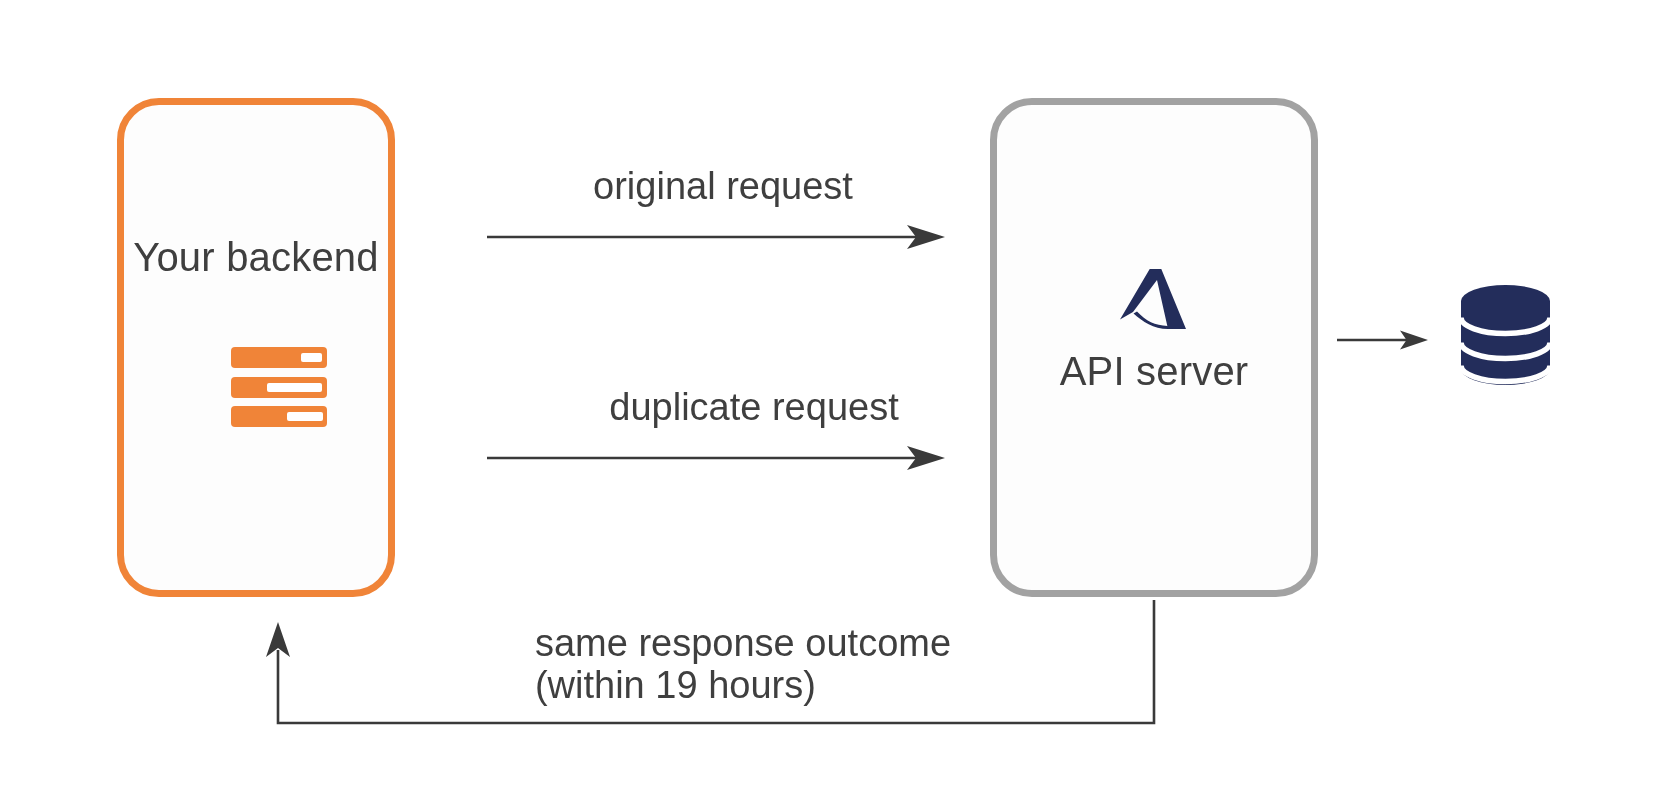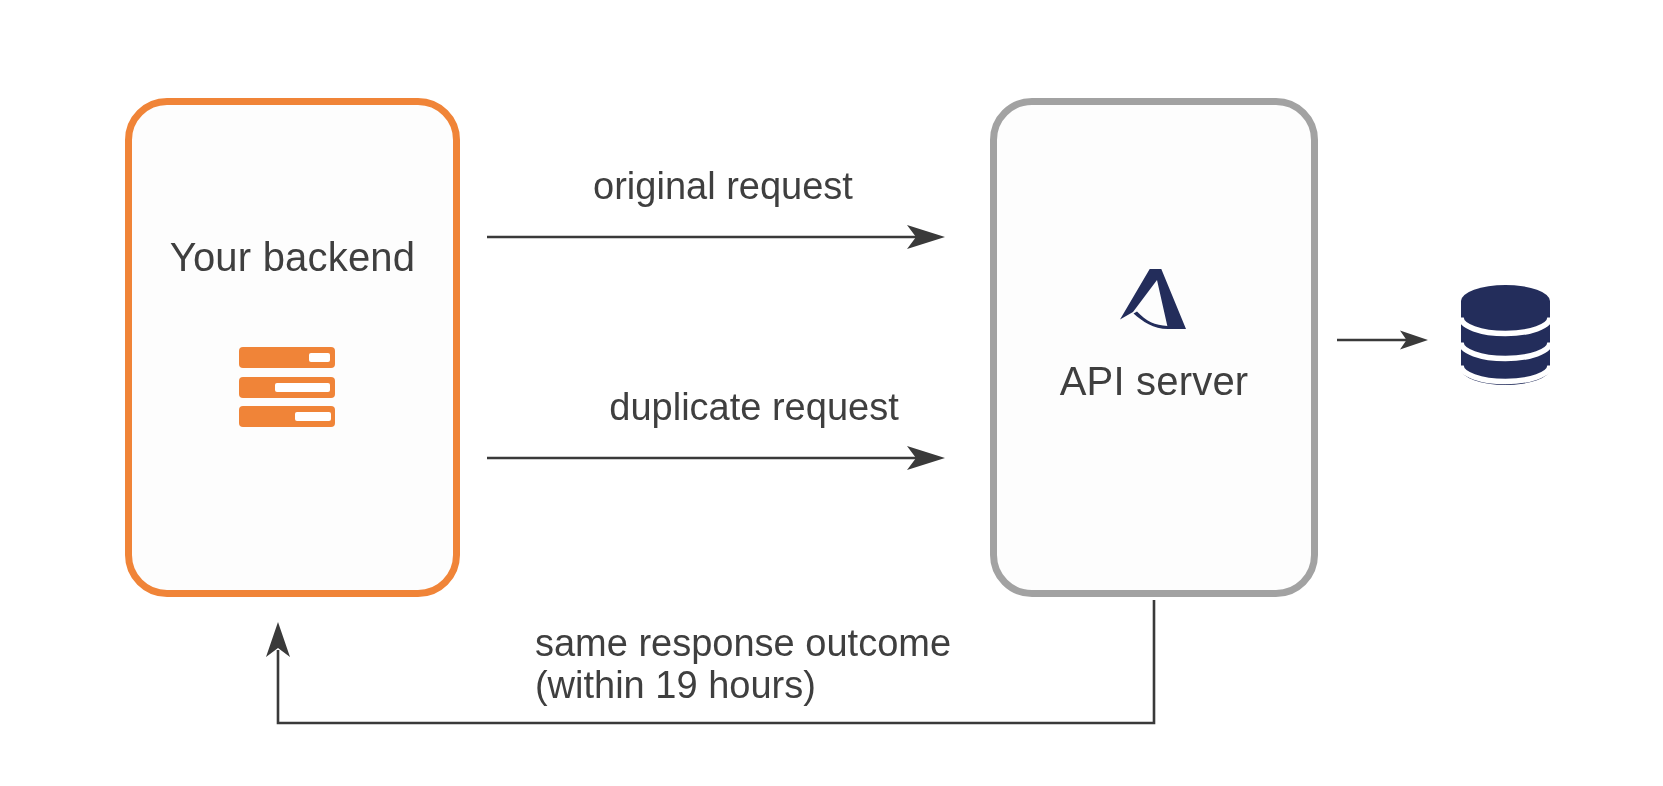--- a/index.html
+++ b/index.html
@@ -5,28 +5,28 @@
   html, body { margin:0; padding:0; background:#ffffff; }
   .canvas {
     position:relative; width:1663px; height:786px; background:#ffffff;
     font-family:"Liberation Sans", sans-serif; color:var(--text_dark, #3f3f3f);
     overflow:hidden;
   }
   .node {
     position:absolute; top:98px; height:499px; border-radius:42px;
     background:var(--box_fill, #fdfdfd); box-sizing:border-box;
   }
-  .node.backend { left:125px; width:335px; border:7px solid var(--accent_orange, #f08438); }
+  .node.backend { left:117px; width:278px; border:7px solid var(--accent_orange, #f08438); }
   .node.api     { left:990px; width:328px; border:7px solid var(--border_gray, #a2a2a2); }
   .node-label {
     position:absolute; left:0; right:0; text-align:center;
     font-size:40px; line-height:46px; letter-spacing:0.2px; white-space:nowrap;
   }
   .node.backend .node-label { top:129px; }
-  .node.api .node-label { top:253px; }
+  .node.api .node-label { top:243px; }
   .icon-abs { position:absolute; }
   .server-icon { left:107px; top:242px; }
   .api-logo { left:123px; top:164px; }
   .db-icon { position:absolute; left:1461px; top:285px; }
   .edge-label {
     position:absolute; font-size:38px; line-height:42px; white-space:nowrap;
     transform:translateX(-50%); 
   }
   #lbl-original  { left:723px; top:165px; }
   #lbl-duplicate { left:714px; top:386px;margin-left:40px; }

